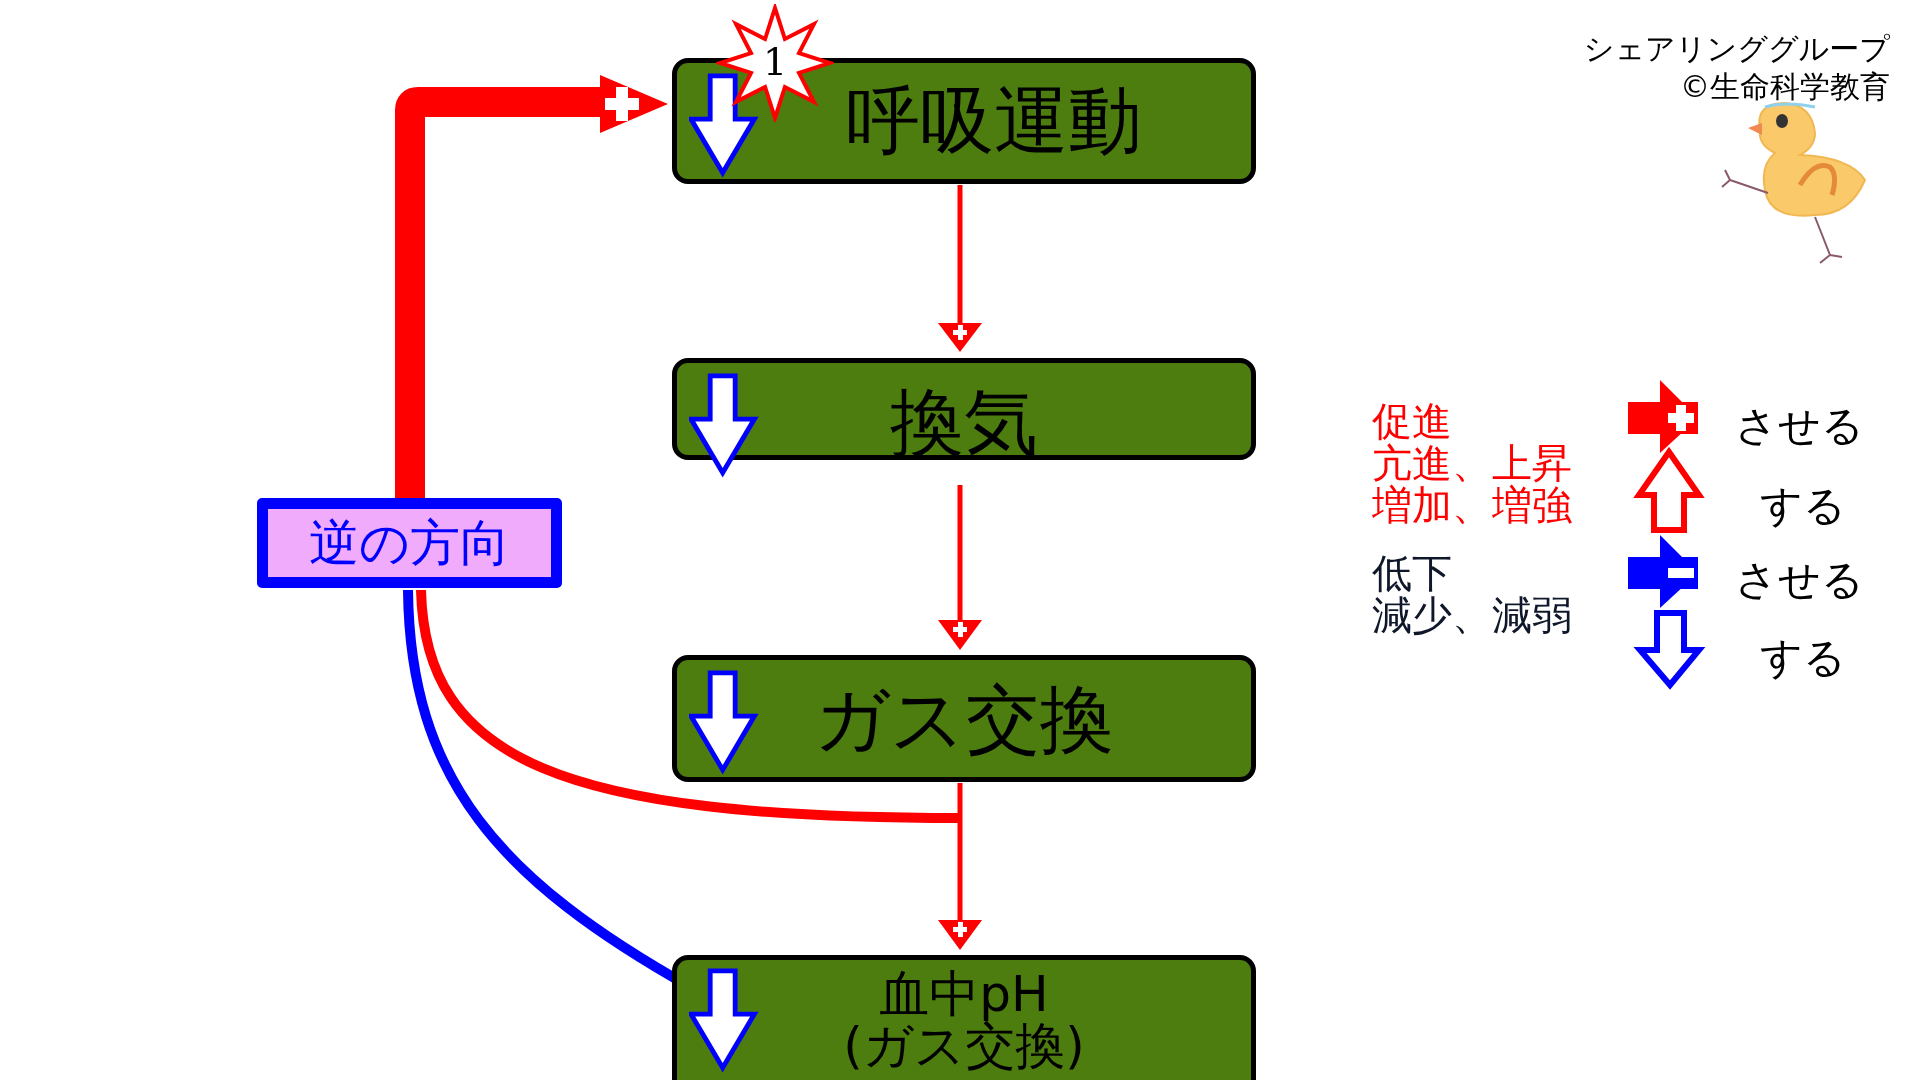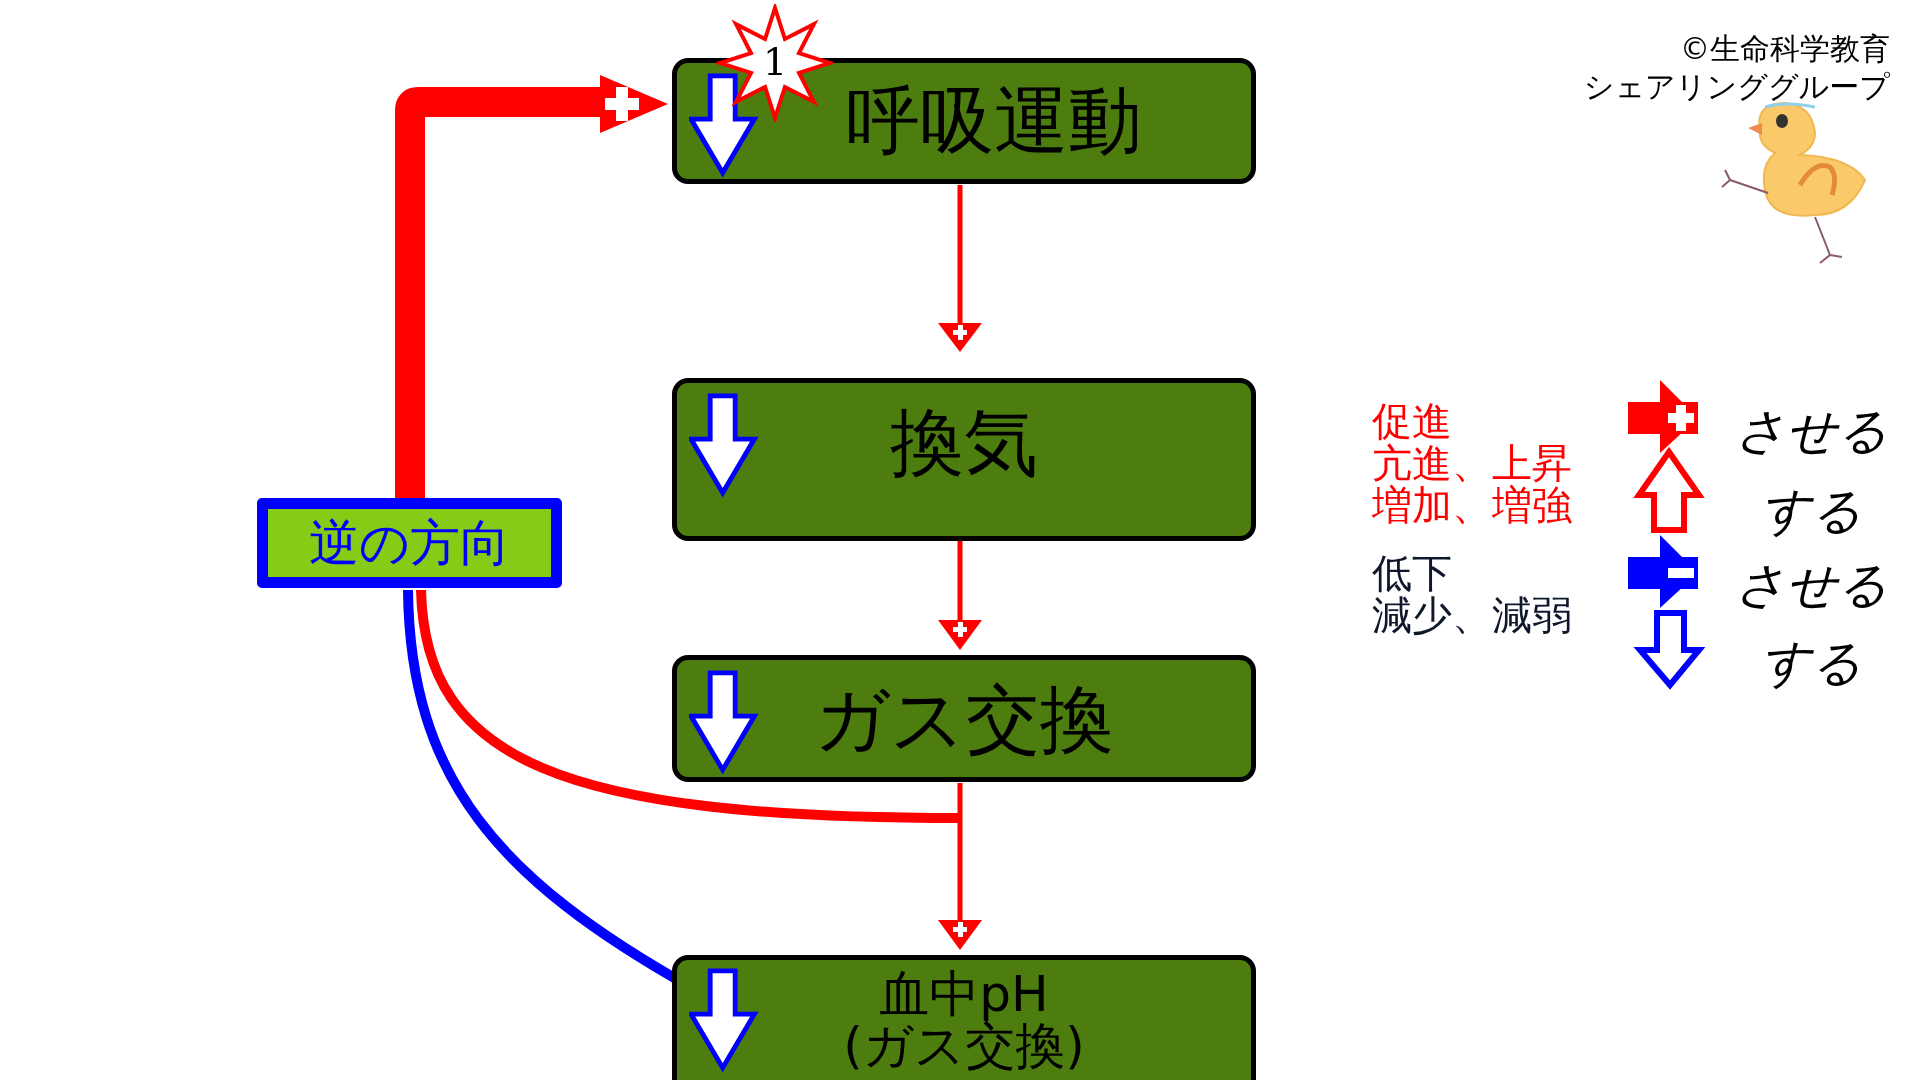--- a/index.html
+++ b/index.html
@@ -6,23 +6,23 @@
   body { width:1920px; height:1080px; position:relative; overflow:hidden;
          font-family:"DejaVu Sans", "Liberation Sans", sans-serif; }
   #stage { position:absolute; left:0; top:0; width:1920px; height:1080px; }
   .box { position:absolute; left:672px; width:584px; border:5px solid #000; border-radius:16px;
          background:#4d7c0f; box-sizing:border-box; }
   .box-label { position:absolute; left:0; right:0; text-align:center; color:#000; }
   .lbl-big { font-size:74px; line-height:74px; }
   .lbl-two { font-size:50px; line-height:52px; }
   .credit { position:absolute; right:30px; top:30px; text-align:right; font-size:30px; line-height:38px; color:#000; }
   .legend-text { position:absolute; text-align:left; font-size:40px; line-height:42px; }
-  .legend-suffix { position:absolute; font-size:50px; color:#000;font-style:italic; }
+  .legend-suffix { position:absolute; font-size:42px; color:#000; }
   .reverse-label { position:absolute; left:257px; top:498px; width:305px; height:90px; box-sizing:border-box;
-                   border:11px solid #0000ff; border-radius:5px; background:#84cc16;
+                   border:11px solid #0000ff; border-radius:5px; background:#f0abfc;
                    color:#0000ff; font-size:50px; line-height:68px; text-align:center; }
 </style>
 </head>
 <body>
 
 <div id="stage">
 
   <svg width="1920" height="1080" style="position:absolute;left:0;top:0;">
 
     <path d="M410 500 L410 110 Q410 102 418 102 L602 102" fill="none" stroke="#ff0000" stroke-width="30" stroke-linejoin="round"></path>
@@ -55,21 +55,21 @@
     </g>
   </svg>
 
   <div class="box" style="top:58px;height:126px;">
     <svg style="position:absolute;left:12px;top:10px;" width="70" height="110">
       <polygon points="20,3 46,3 46,48 66,48 33,104 0,48 20,48" fill="#fff" stroke="#0000ff" stroke-width="5" transform="translate(2,0) scale(0.96)"></polygon>
     </svg>
     <div class="box-label lbl-big" style="top:20px;left:60px;">呼吸運動</div>
   </div>
 
-  <div class="box" style="top:358px;height:163px;margin-top:20px;">
+  <div class="box" style="top:358px;height:102px;">
     <svg style="position:absolute;left:12px;top:10px;" width="70" height="110">
       <polygon points="20,3 46,3 46,48 66,48 33,104 0,48 20,48" fill="#fff" stroke="#0000ff" stroke-width="5" transform="translate(2,0) scale(0.96)"></polygon>
     </svg>
     <div class="box-label lbl-big" style="top:22px;">換気</div>
   </div>
 
   <div class="box" style="top:655px;height:127px;padding-left:20px;">
     <svg style="position:absolute;left:12px;top:10px;" width="70" height="110">
       <polygon points="20,3 46,3 46,48 66,48 33,104 0,48 20,48" fill="#fff" stroke="#0000ff" stroke-width="5" transform="translate(2,0) scale(0.96)"></polygon>
     </svg>
@@ -85,22 +85,22 @@
   </div>
 
   <svg style="position:absolute;left:716px;top:4px;" width="118" height="118">
     <polygon id="star-poly" fill="#ffffff" stroke="#ff0000" stroke-width="4" points="59.0,4.0 68.9,35.0 97.9,20.1 83.0,49.1 114.0,59.0 83.0,68.9 97.9,97.9 68.9,83.0 59.0,114.0 49.1,83.0 20.1,97.9 35.0,68.9 4.0,59.0 35.0,49.1 20.1,20.1 49.1,35.0"></polygon>
   </svg>
   <div style="position:absolute;left:745px;top:40px;width:60px;text-align:center;font-family:'DejaVu Serif','Liberation Serif',serif;font-size:38px;line-height:44px;color:#000;">1</div>
 
   <div class="reverse-label">逆の方向</div>
 
   <div class="credit">
+    <div>シェアリンググループ</div>
     <div>©生命科学教育</div>
-    <div>シェアリンググループ</div>
   </div>
 
   <svg style="position:absolute;left:1720px;top:95px;" width="180" height="190">
     <path d="M40 35 Q35 8 65 8 Q92 10 95 38 Q95 52 80 60 Q130 62 145 85 Q130 120 95 120 Q50 125 45 95 Q40 70 55 58 Q38 50 40 35Z" fill="#f9c45a" stroke="#f0b040" stroke-width="2" opacity="0.9"></path>
     <path d="M42 28 L28 33 L42 40Z" fill="#f08a50"></path>
     <ellipse cx="62" cy="26" rx="6" ry="7" fill="#333"></ellipse>
     <path d="M80 90 Q95 65 110 72 Q118 80 112 100" fill="none" stroke="#e48a3a" stroke-width="5"></path>
     <path d="M48 98 L10 85 M10 85 L5 75 M10 85 L2 92" stroke="#8a5a6a" stroke-width="2" fill="none"></path>
     <path d="M95 122 L110 160 M110 160 L100 168 M110 160 L122 162" stroke="#8a5a6a" stroke-width="2" fill="none"></path>
     <path d="M45 12 Q65 6 95 12" stroke="#8fd0ea" stroke-width="3" fill="none"></path>

